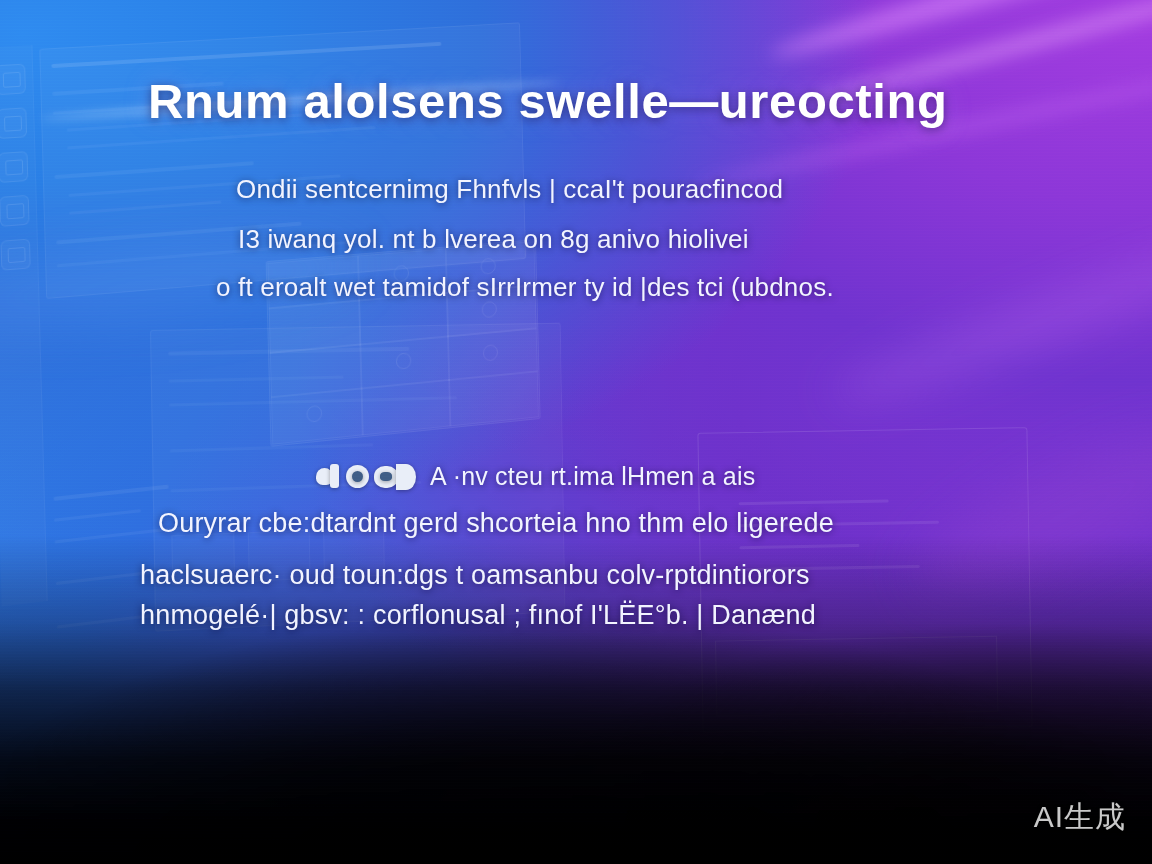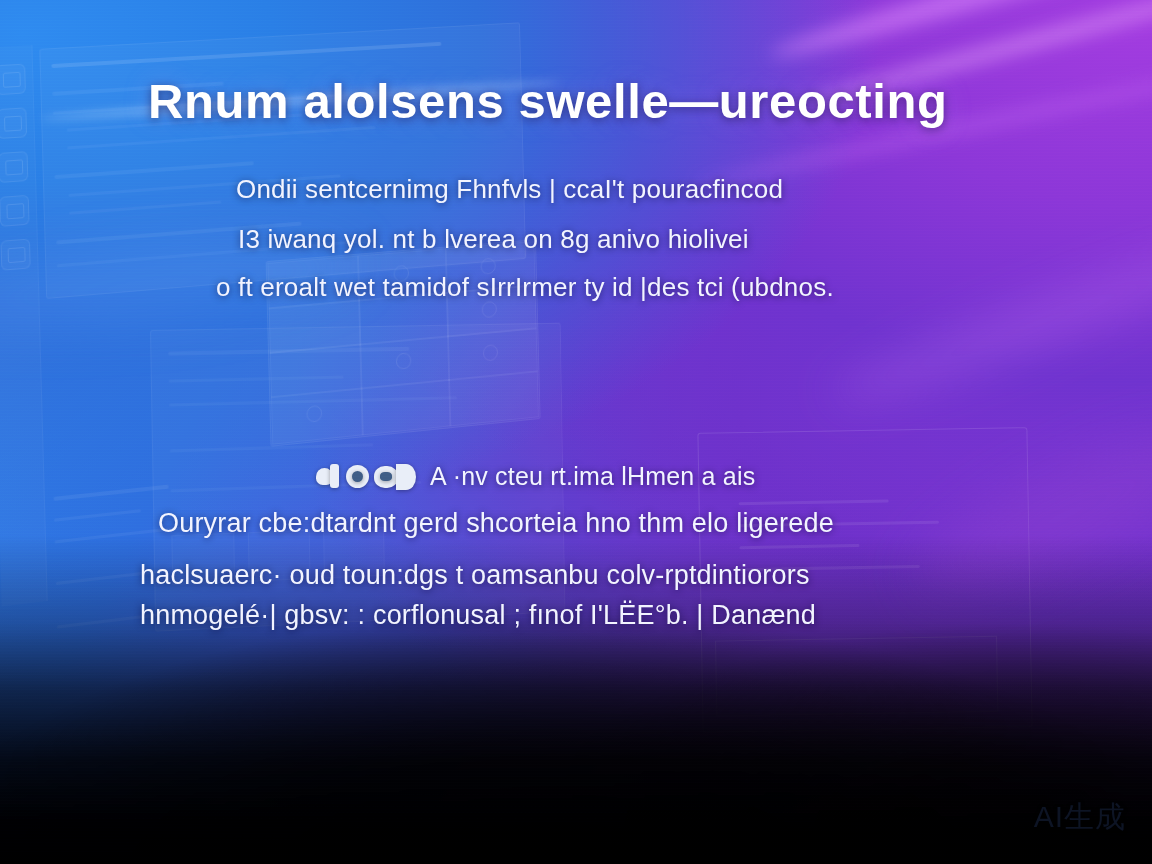--- a/index.html
+++ b/index.html
@@ -176,21 +176,21 @@
   #blobs .k3{left:30px;top:3px;width:23px;height:23px;border-radius:50%;}
   #blobs .k4{left:36px;top:9px;width:11px;height:11px;border-radius:50%;background:#3f5d86;}
   #blobs .k5{left:58px;top:4px;width:24px;height:22px;border-radius:45%;}
   #blobs .k6{left:64px;top:10px;width:12px;height:9px;border-radius:40%;background:#3f5d86;}
   #blobs .k7{left:80px;top:2px;width:20px;height:26px;border-radius:0 55% 55% 0;}
 
   
   #watermark{
     position:absolute;right:26px;bottom:26px;
     font-size:30px;
-    color:#0f172a;
+    color:#e5e5e5;
     opacity:.88;
     letter-spacing:1px;
     text-shadow:0 1px 4px rgba(0,0,0,.7);
   }
 
   
   #grain{
     background:repeating-linear-gradient(
       0deg, rgba(255,255,255,.016) 0px, rgba(255,255,255,.016) 1px,
       rgba(0,0,0,0) 1px, rgba(0,0,0,0) 3px);

